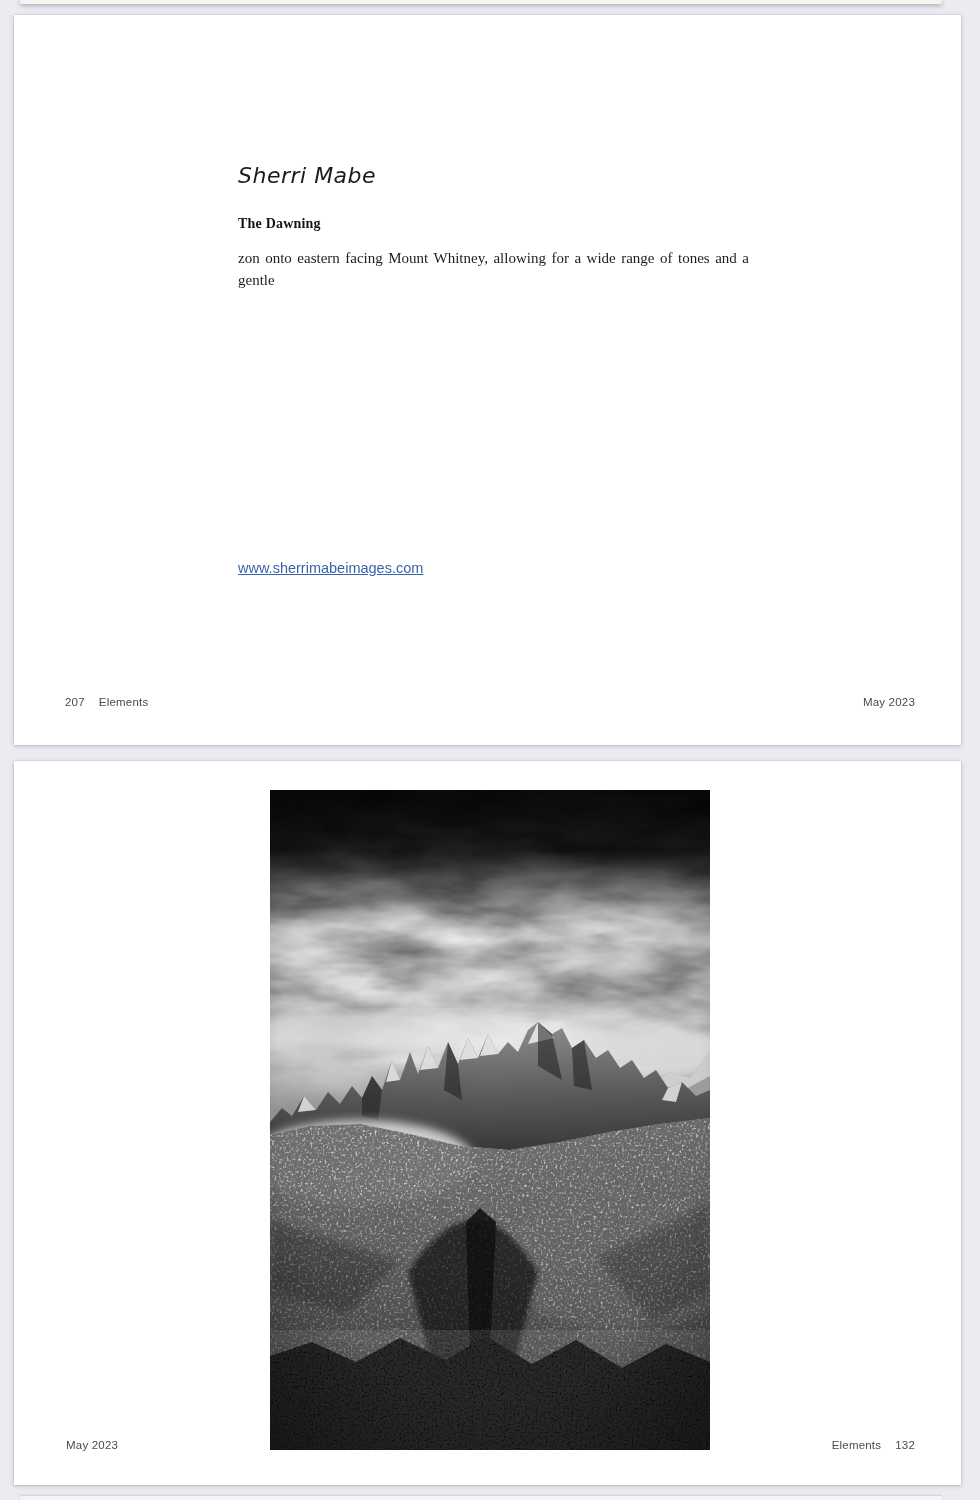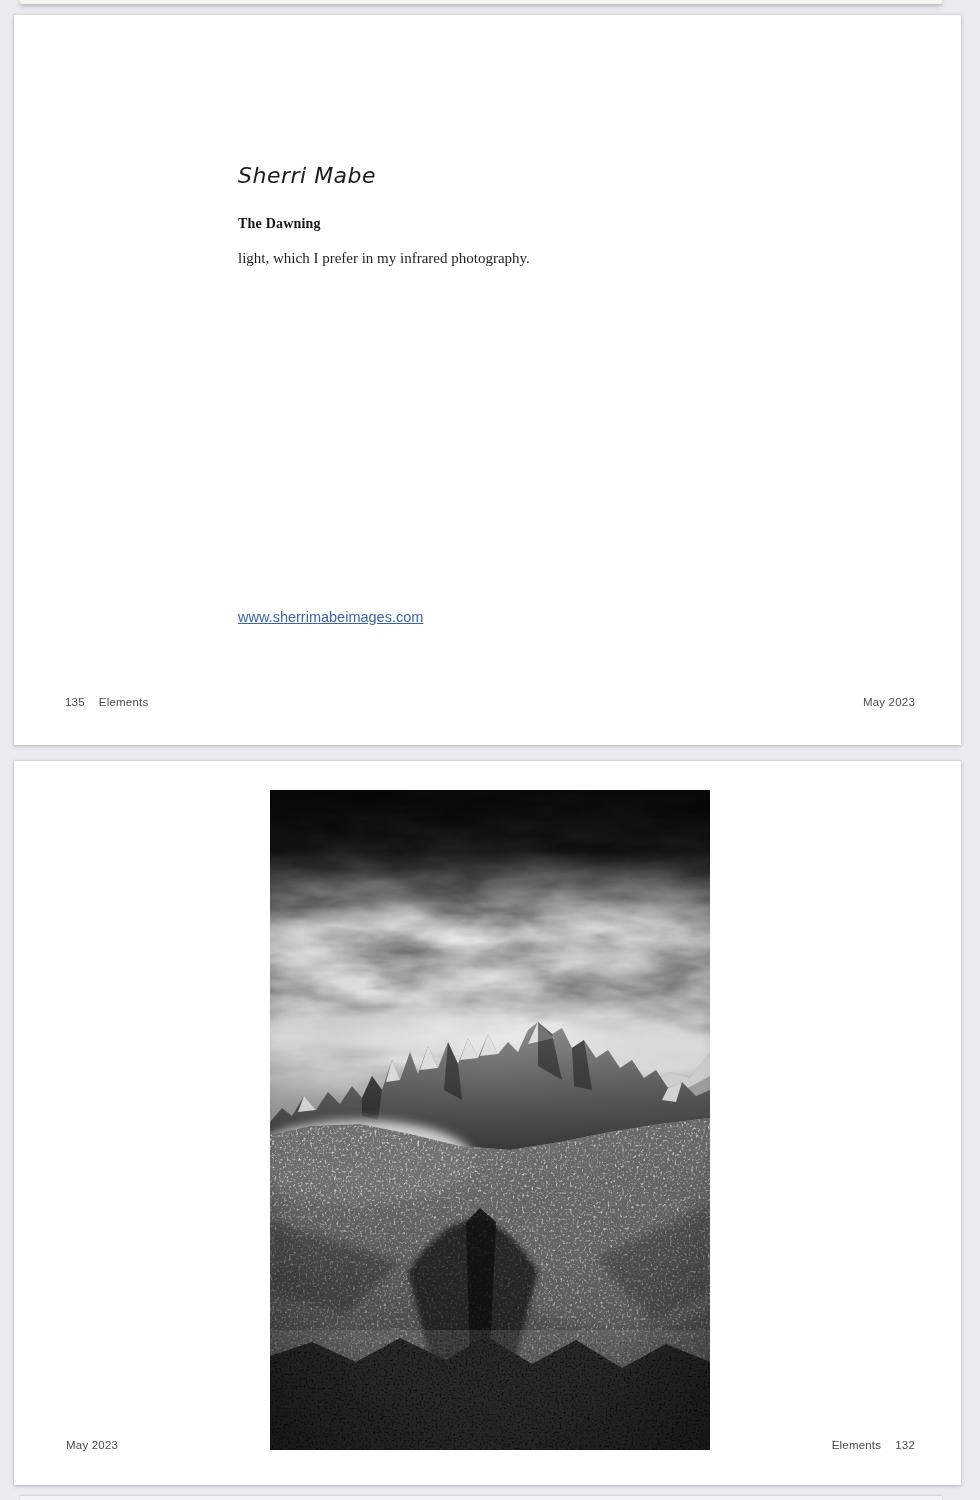--- a/index.html
+++ b/index.html
@@ -35,21 +35,21 @@
     font-size:14px;font-weight:bold;color:#151515;letter-spacing:.2px;
   }
   .body-text{
     position:absolute;left:224px;top:233px;width:511px;
     font-family:"Liberation Serif", serif;
     font-size:15px;line-height:21.8px;color:#1d1d1d;
   }
   .body-text .bline{text-align:justify;text-align-last:justify;}
   .body-text .bline.last{text-align-last:left;}
   .site-link{
-    position:absolute;left:224px;top:594px;
+    position:absolute;left:224px;top:545px;
     font-size:14.5px;color:#3a63ad;text-decoration:underline;cursor:pointer;
   }
   .footer{
     position:absolute;left:51px;right:46px;
     font-size:11.5px;color:#4a4a4c;letter-spacing:.2px;
   }
   .page1 .footer{top:681px;}
   .page2 .footer{top:678px;left:52px;}
   .footer .fleft{float:left;}
   .footer .fright{float:right;}
@@ -66,26 +66,26 @@
 <body>
 
 <div class="viewer">
 
   <div class="sliver top"></div>
 
   <div class="page page1">
     <div class="author">Sherri Mabe</div>
     <h2 class="heading">The Dawning</h2>
     <div class="body-text">
-      <div class="bline last">light, which I prefer in my infrared photography.</div>
+      <div class="bline">zon onto eastern facing Mount Whitney, allowing for a wide range of tones and a gentle</div>
     </div>
     <a class="site-link">www.sherrimabeimages.com</a>
     <div class="footer">
       <span class="fleft">
-        <span class="gap-r">135</span><span>Elements</span>
+        <span class="gap-r">207</span><span>Elements</span>
       </span>
       <span class="fright">May 2023</span>
     </div>
   </div>
 
   <div class="page page2">
     <div class="photo">
       <svg width="440" height="660" viewBox="0 0 440 660" xmlns="http://www.w3.org/2000/svg">
         <defs>
           <linearGradient id="sky" x1="0" y1="0" x2="0" y2="1">

